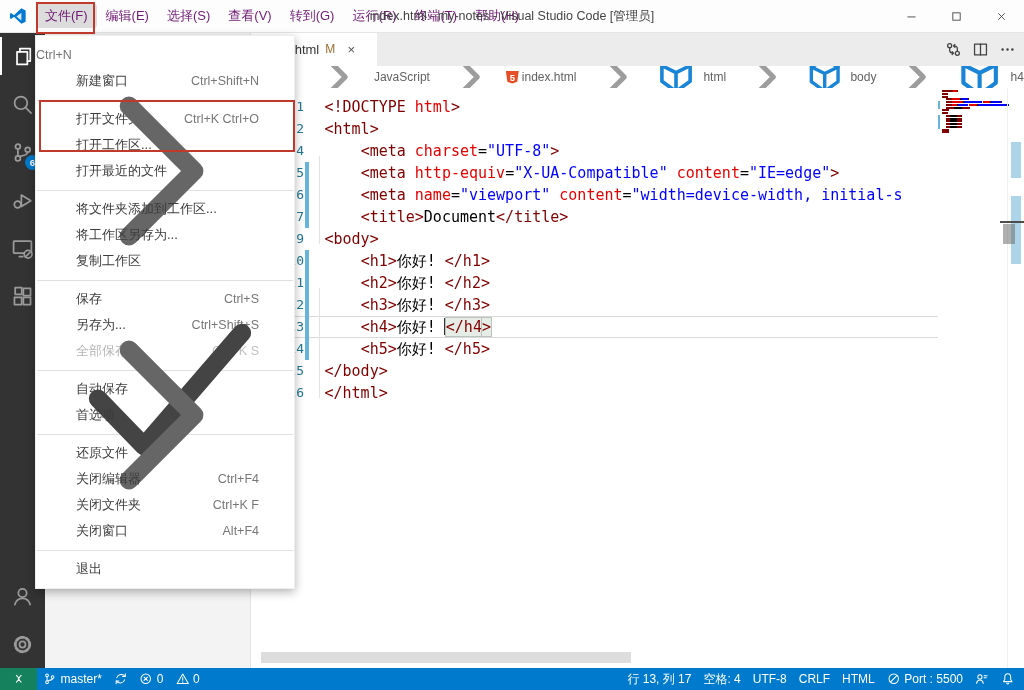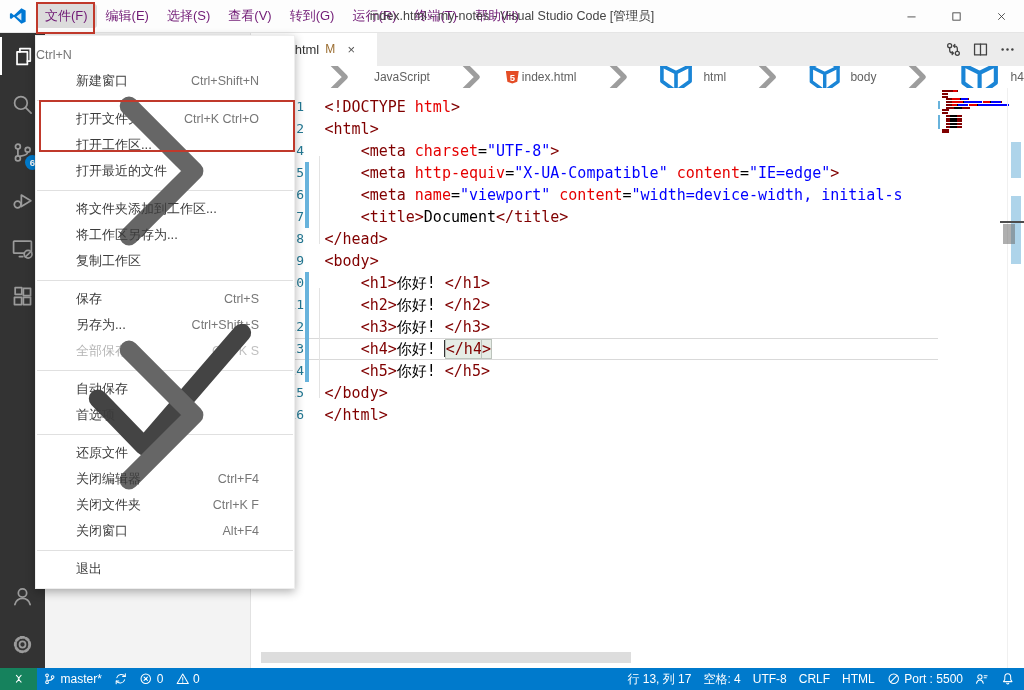--- a/index.html
+++ b/index.html
@@ -315,21 +315,20 @@
           </span>
         </div>
       <div class="codearea" id="codearea">
         <div class="rows" id="rows">
             <div class="row"><span class="ln">1</span><span class="mod"></span><span class="codetext"><span class="tk-tag">&lt;!DOCTYPE </span><span class="tk-attr">html</span><span class="tk-tag">&gt;</span></span></div>
             <div class="row"><span class="ln">2</span><span class="mod"></span><span class="codetext"><span class="tk-tag">&lt;html&gt;</span></span></div>
             <div class="row"><span class="ln">4</span><span class="mod"></span><span class="codetext"><span class="tk-plain">    </span><span class="tk-tag">&lt;meta </span><span class="tk-attr">charset</span><span class="tk-op">=</span><span class="tk-val">"UTF-8"</span><span class="tk-tag">&gt;</span></span></div>
             <div class="row"><span class="ln">5</span><span class="mod on"></span><span class="codetext"><span class="tk-plain">    </span><span class="tk-tag">&lt;meta </span><span class="tk-attr">http-equiv</span><span class="tk-op">=</span><span class="tk-val">"X-UA-Compatible"</span><span class="tk-plain"> </span><span class="tk-attr">content</span><span class="tk-op">=</span><span class="tk-val">"IE=edge"</span><span class="tk-tag">&gt;</span></span></div>
             <div class="row"><span class="ln">6</span><span class="mod on"></span><span class="codetext"><span class="tk-plain">    </span><span class="tk-tag">&lt;meta </span><span class="tk-attr">name</span><span class="tk-op">=</span><span class="tk-val">"viewport"</span><span class="tk-plain"> </span><span class="tk-attr">content</span><span class="tk-op">=</span><span class="tk-val">"width=device-width, initial-s</span></span></div>
             <div class="row"><span class="ln">7</span><span class="mod on"></span><span class="codetext"><span class="tk-plain">    </span><span class="tk-tag">&lt;title&gt;</span><span class="tk-plain">Document</span><span class="tk-tag">&lt;/title&gt;</span></span></div>
-            <div class="row"><span class="ln">8</span><span class="mod"></span><span class="codetext"><span class="tk-tag">&lt;/head&gt;</span></span></div>
             <div class="row"><span class="ln">9</span><span class="mod"></span><span class="codetext"><span class="tk-tag">&lt;body&gt;</span></span></div>
             <div class="row"><span class="ln">10</span><span class="mod on"></span><span class="codetext"><span class="tk-plain">    </span><span class="tk-tag">&lt;h1&gt;</span><span class="tk-plain">你好! </span><span class="tk-tag">&lt;/h1&gt;</span></span></div>
             <div class="row"><span class="ln">11</span><span class="mod on"></span><span class="codetext"><span class="tk-plain">    </span><span class="tk-tag">&lt;h2&gt;</span><span class="tk-plain">你好! </span><span class="tk-tag">&lt;/h2&gt;</span></span></div>
             <div class="row"><span class="ln">12</span><span class="mod on"></span><span class="codetext"><span class="tk-plain">    </span><span class="tk-tag">&lt;h3&gt;</span><span class="tk-plain">你好! </span><span class="tk-tag">&lt;/h3&gt;</span></span></div>
             <div class="row current"><span class="ln">13</span><span class="mod on"></span><span class="codetext"><span class="tk-plain">    </span><span class="tk-tag">&lt;h4&gt;</span><span class="tk-plain">你好! </span><span class="caret"></span><span class="tk-tag tk-match">&lt;/h4</span><span class="tk-tag tk-match">&gt;</span></span></div>
             <div class="row"><span class="ln">14</span><span class="mod on"></span><span class="codetext"><span class="tk-plain">    </span><span class="tk-tag">&lt;h5&gt;</span><span class="tk-plain">你好! </span><span class="tk-tag">&lt;/h5&gt;</span></span></div>
             <div class="row"><span class="ln">15</span><span class="mod"></span><span class="codetext"><span class="tk-tag">&lt;/body&gt;</span></span></div>
             <div class="row"><span class="ln">16</span><span class="mod"></span><span class="codetext"><span class="tk-tag">&lt;/html&gt;</span></span></div>
           </div>
         <div class="indent-guide" style="left:68px;top:68px;height:88px;"></div>

